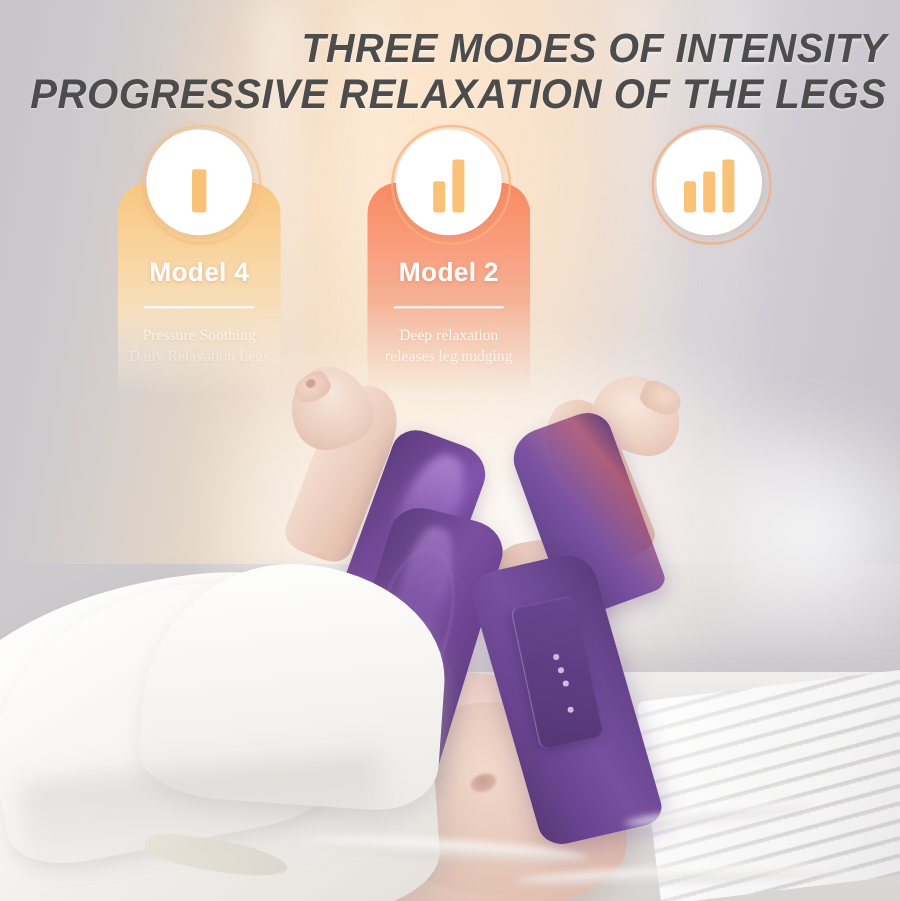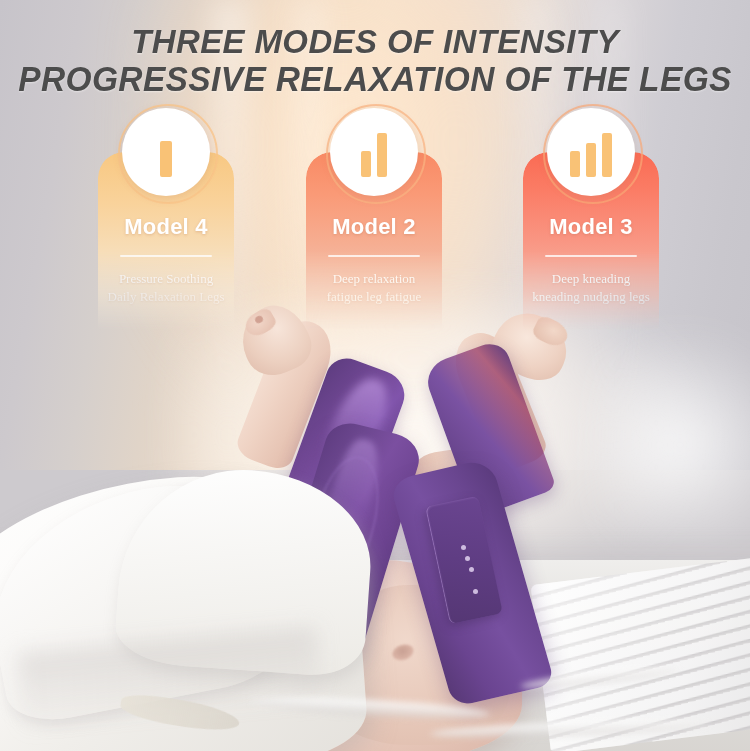--- a/index.html
+++ b/index.html
@@ -451,21 +451,21 @@
   .bar.h1 { height: 26px; }
   .bar.h2 { height: 34px; }
   .bar.h3 { height: 44px; }
   .bar.single { width: 12px; height: 36px; }
 
   
   .headline {
     position: absolute;
     left: 0; right: 0;
     top: 22px;
-    text-align: center;
+    text-align: right;
     color: #4c4c4c;
     font-family: "Liberation Sans Narrow", "Liberation Sans", sans-serif;
     font-style: italic;
     font-weight: bold;
     font-size: 34px;
     line-height: 38px;
     letter-spacing: .4px;
     text-shadow: 0 1px 2px rgba(255,255,255,0.45);
   }
   .headline .ln { display: block; transform: scaleX(0.97); }
@@ -554,39 +554,31 @@
       <div class="bars">
         <div class="bar single"></div>
       </div>
     </div>
 
     <div class="card card-2">
       <div class="card-title">Model 2</div>
       <div class="card-divider"></div>
       <div class="card-desc">
         <span>Deep relaxation</span>
-        <span>fatigue leg fatigue</span>
+        <span>releases leg nudging</span>
       </div>
     </div>
     <div class="badge-ring badge-ring-2"></div>
     <div class="badge badge-2">
       <div class="bars">
         <div class="bar h1"></div>
         <div class="bar h3"></div>
       </div>
     </div>
 
-    <div class="card card-3">
-      <div class="card-title">Model 3</div>
-      <div class="card-divider"></div>
-      <div class="card-desc">
-        <span>Deep kneading</span>
-        <span>kneading nudging legs</span>
-      </div>
-    </div>
     <div class="badge-ring badge-ring-3"></div>
     <div class="badge badge-3">
       <div class="bars">
         <div class="bar h1"></div>
         <div class="bar h2"></div>
         <div class="bar h3"></div>
       </div>
     </div>
 
   </div>

